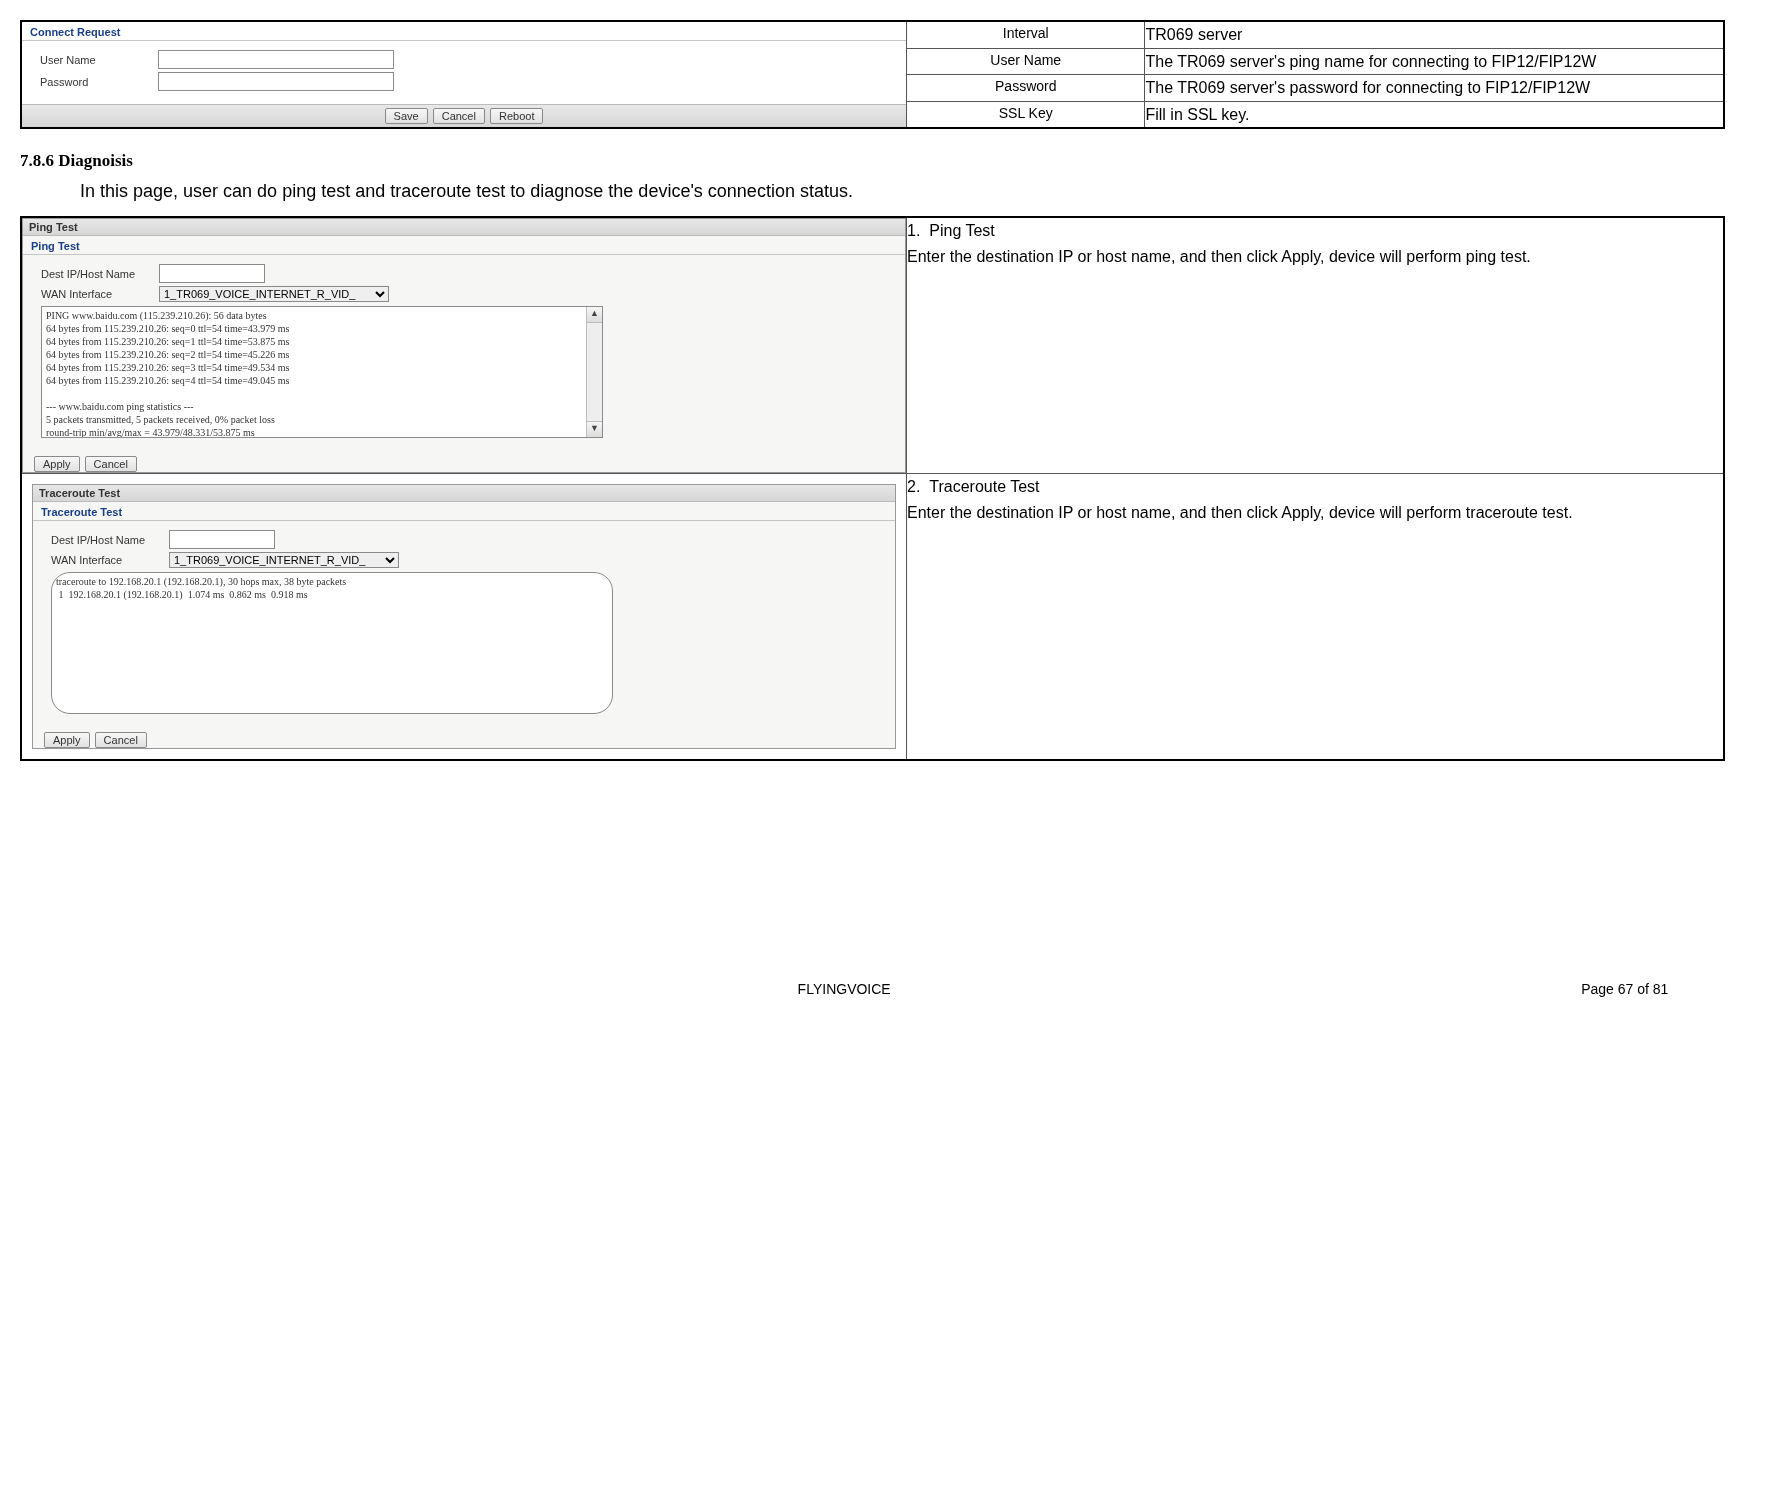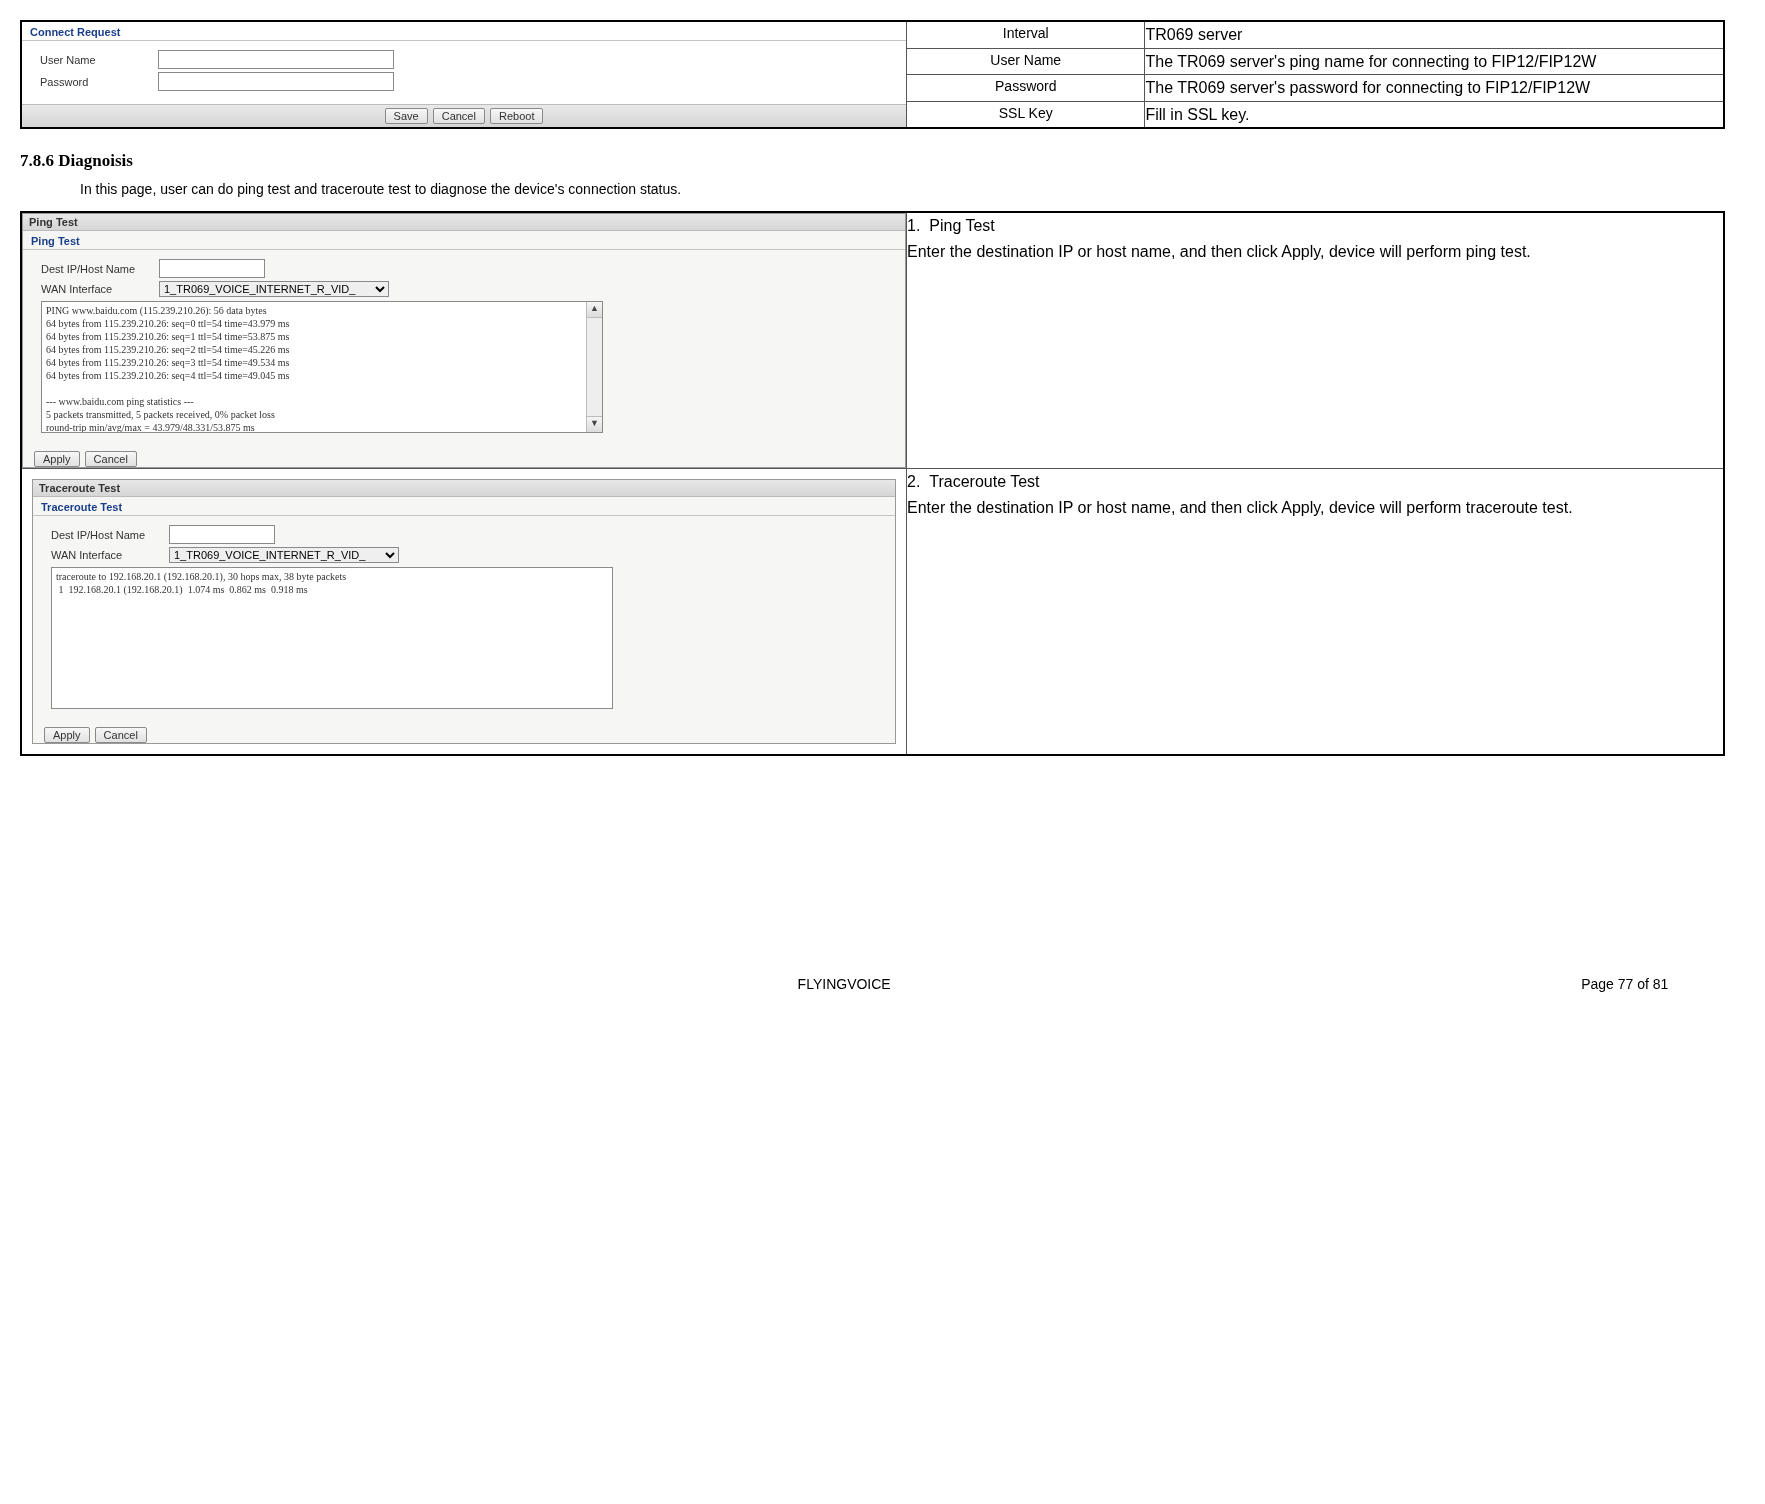--- a/index.html
+++ b/index.html
@@ -38,21 +38,21 @@
     line-height: 1.6;
     vertical-align: middle;
   }
   .section-heading {
     font-family: "Times New Roman", serif;
     font-size: 17px;
     font-weight: bold;
     margin: 22px 0 10px 0;
   }
   .section-intro {
-    font-size: 14px;
+    font-size: 18px;
     margin: 0 0 14px 60px;
   }
   
   .ui-box {
     border: 1px solid #999;
     background: #f6f6f5;
     font-family: Tahoma, Arial, sans-serif;
     font-size: 11px;
     color: #333;
   }
@@ -105,20 +105,21 @@
     background: #fff;
     width: 100%;
     max-width: 560px;
     height: 130px;
     margin-top: 4px;
     position: relative;
     overflow: hidden;
   }
   .ui-textarea-wrap.short {
     height: 140px;
+    border-radius: 19px;
   }
   .ui-textarea {
     font-family: Liberation Serif, serif;
     font-size: 10px;
     line-height: 13px;
     padding: 2px 4px;
     white-space: pre-wrap;
   }
   .scrollbar {
     position: absolute;
@@ -304,14 +305,14 @@
       <span>2.</span>&nbsp;&nbsp;<span>Traceroute Test</span><br>
       <span>Enter the destination IP or host name, and then click Apply, device will perform traceroute test.</span>
     </td>
   </tr>
 </tbody>
 </table>
 
 <div class="footer">
   <div class="left"></div>
   <div class="center">FLYINGVOICE</div>
-  <div class="right">Page 77 of 81</div>
+  <div class="right">Page 67 of 81</div>
 </div>
 
 </body></html>

